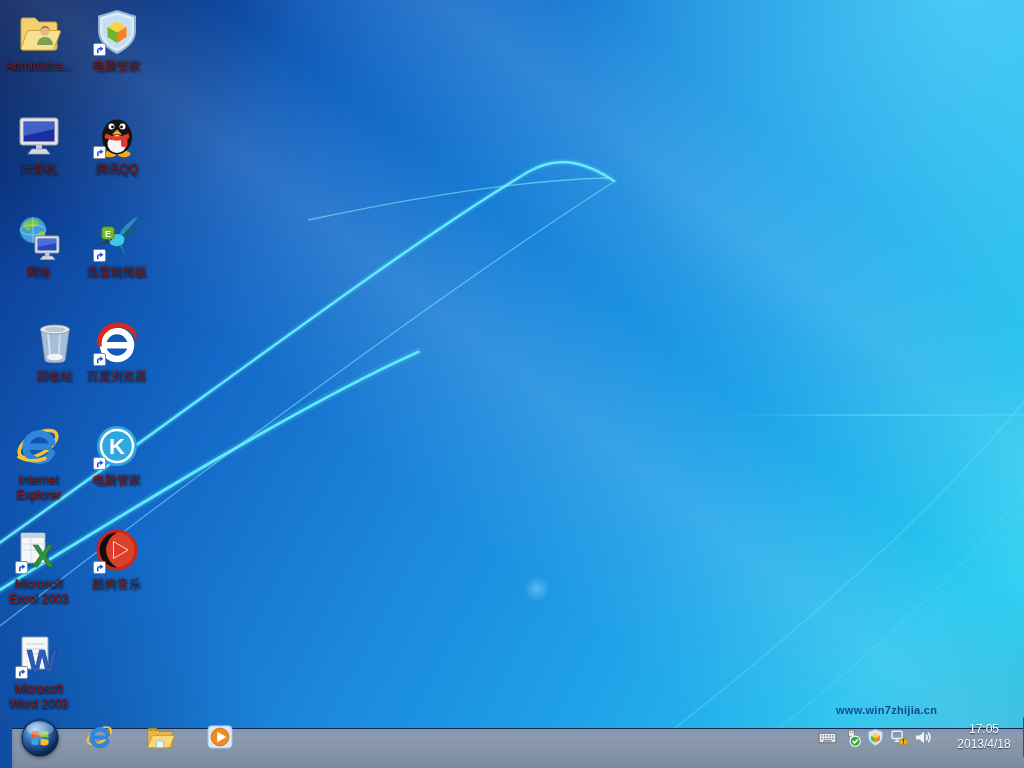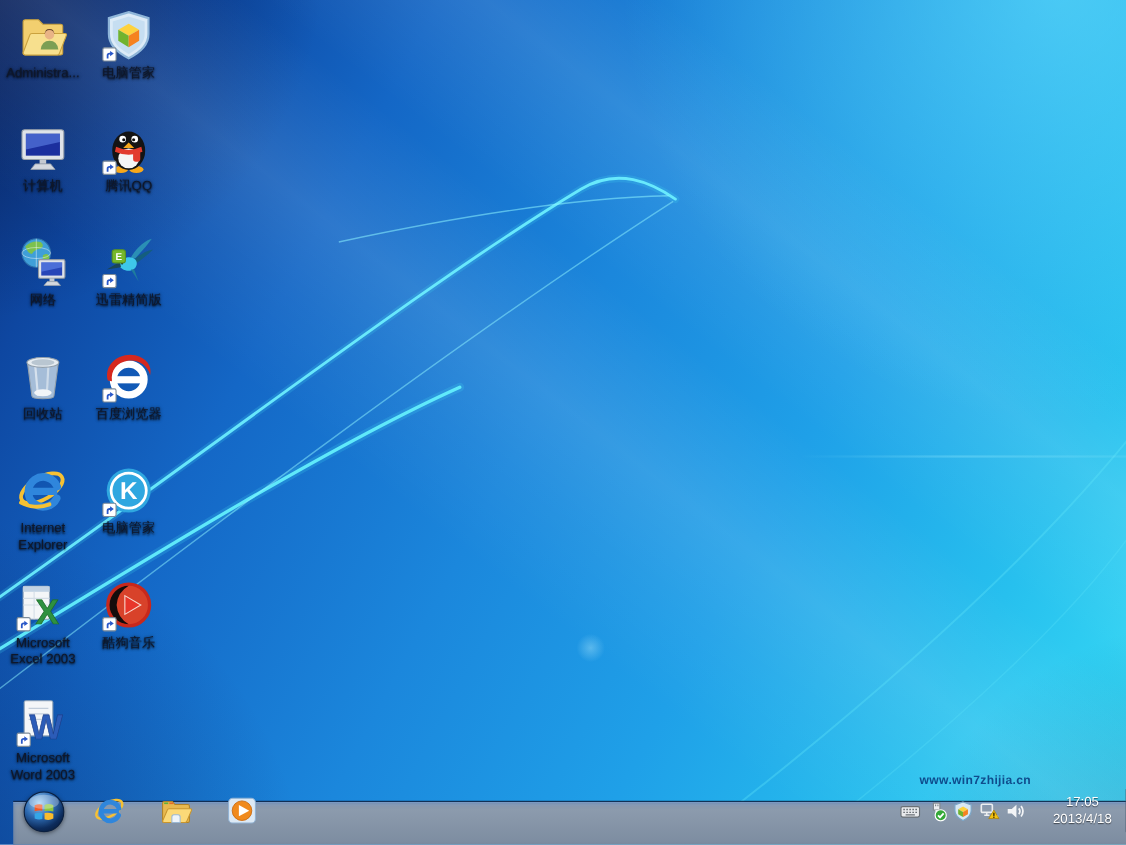--- a/index.html
+++ b/index.html
@@ -36,21 +36,21 @@
   .cell{position:absolute;width:76px;display:flex;flex-direction:column;align-items:center;cursor:default;}
   .i48{width:48px;height:48px;position:relative;}
   .i48 > svg{width:100%;height:100%;display:block;}
   .shortcut{
     position:absolute;left:0;bottom:0;width:13px;height:13px;background:#fff;
     border:1px solid #7e8c9a;border-radius:2px;box-sizing:border-box;
     display:flex;align-items:center;justify-content:center;
   }
   .shortcut svg{width:10px;height:10px;display:block;}
   .iclabel{
-    margin-top:3px;font-size:12px;line-height:15px;color:#0f172a;text-align:center;
+    margin-top:3px;font-size:12px;line-height:15px;color:#7f1d1d;text-align:center;
     text-shadow:0 1px 2px rgba(0,0,0,.85), 0 0 3px rgba(0,0,0,.5);
     max-width:76px;word-wrap:break-word;
   }
   
   .taskbar{
     position:absolute;left:12px;bottom:0;width:1024px;height:40px;
     background:linear-gradient(to bottom,#a9b5c4 0%,#8d9cae 12%,#8594a7 55%,#7c8ca0 100%);
     border-top:1px solid #102647;
     box-shadow:inset 0 2px 4px rgba(45,95,165,.55), inset 0 1px 0 rgba(190,215,240,.45);
     box-sizing:border-box;
@@ -194,21 +194,21 @@
     </svg>
     <span class="shortcut">
       <svg viewBox="0 0 11 11">
           <path d="M2.2 9 L2.2 5.8 Q2.2 3.2 5 3.2 L5.6 3.2 L5.6 1.4 L9.3 4.1 L5.6 6.8 L5.6 5 L5 5 Q4 5 4 5.8 L4 9 Z" fill="#2a58c8"></path>
         </svg>
     </span>
   </div>
   <div class="iclabel">迅雷精简版</div>
 </div>
 
-<div class="cell" style="left:1px;top:318px;">
+<div class="cell" style="left:17px;top:318px;">
   <div class="i48">
     <svg viewBox="0 0 48 48">
       <path d="M10 12 L14 42 Q14 44.5 24 44.5 Q34 44.5 34 42 L38 12 Z" fill="rgba(208,220,230,.78)" stroke="#93a0ac"></path>
       <path d="M17 14 L19.5 42" stroke="rgba(255,255,255,.55)" stroke-width="2"></path>
       <path d="M29 14 L27.5 42" stroke="rgba(255,255,255,.45)" stroke-width="2"></path>
       <ellipse cx="24" cy="39" rx="8" ry="3.2" fill="#f2f5f8"></ellipse>
       <ellipse cx="24" cy="11.5" rx="14.5" ry="4.5" fill="#e6ecf1" stroke="#93a0ac"></ellipse>
       <ellipse cx="24" cy="11.5" rx="10.5" ry="2.8" fill="#b9c6d1"></ellipse>
     </svg>
   </div>

